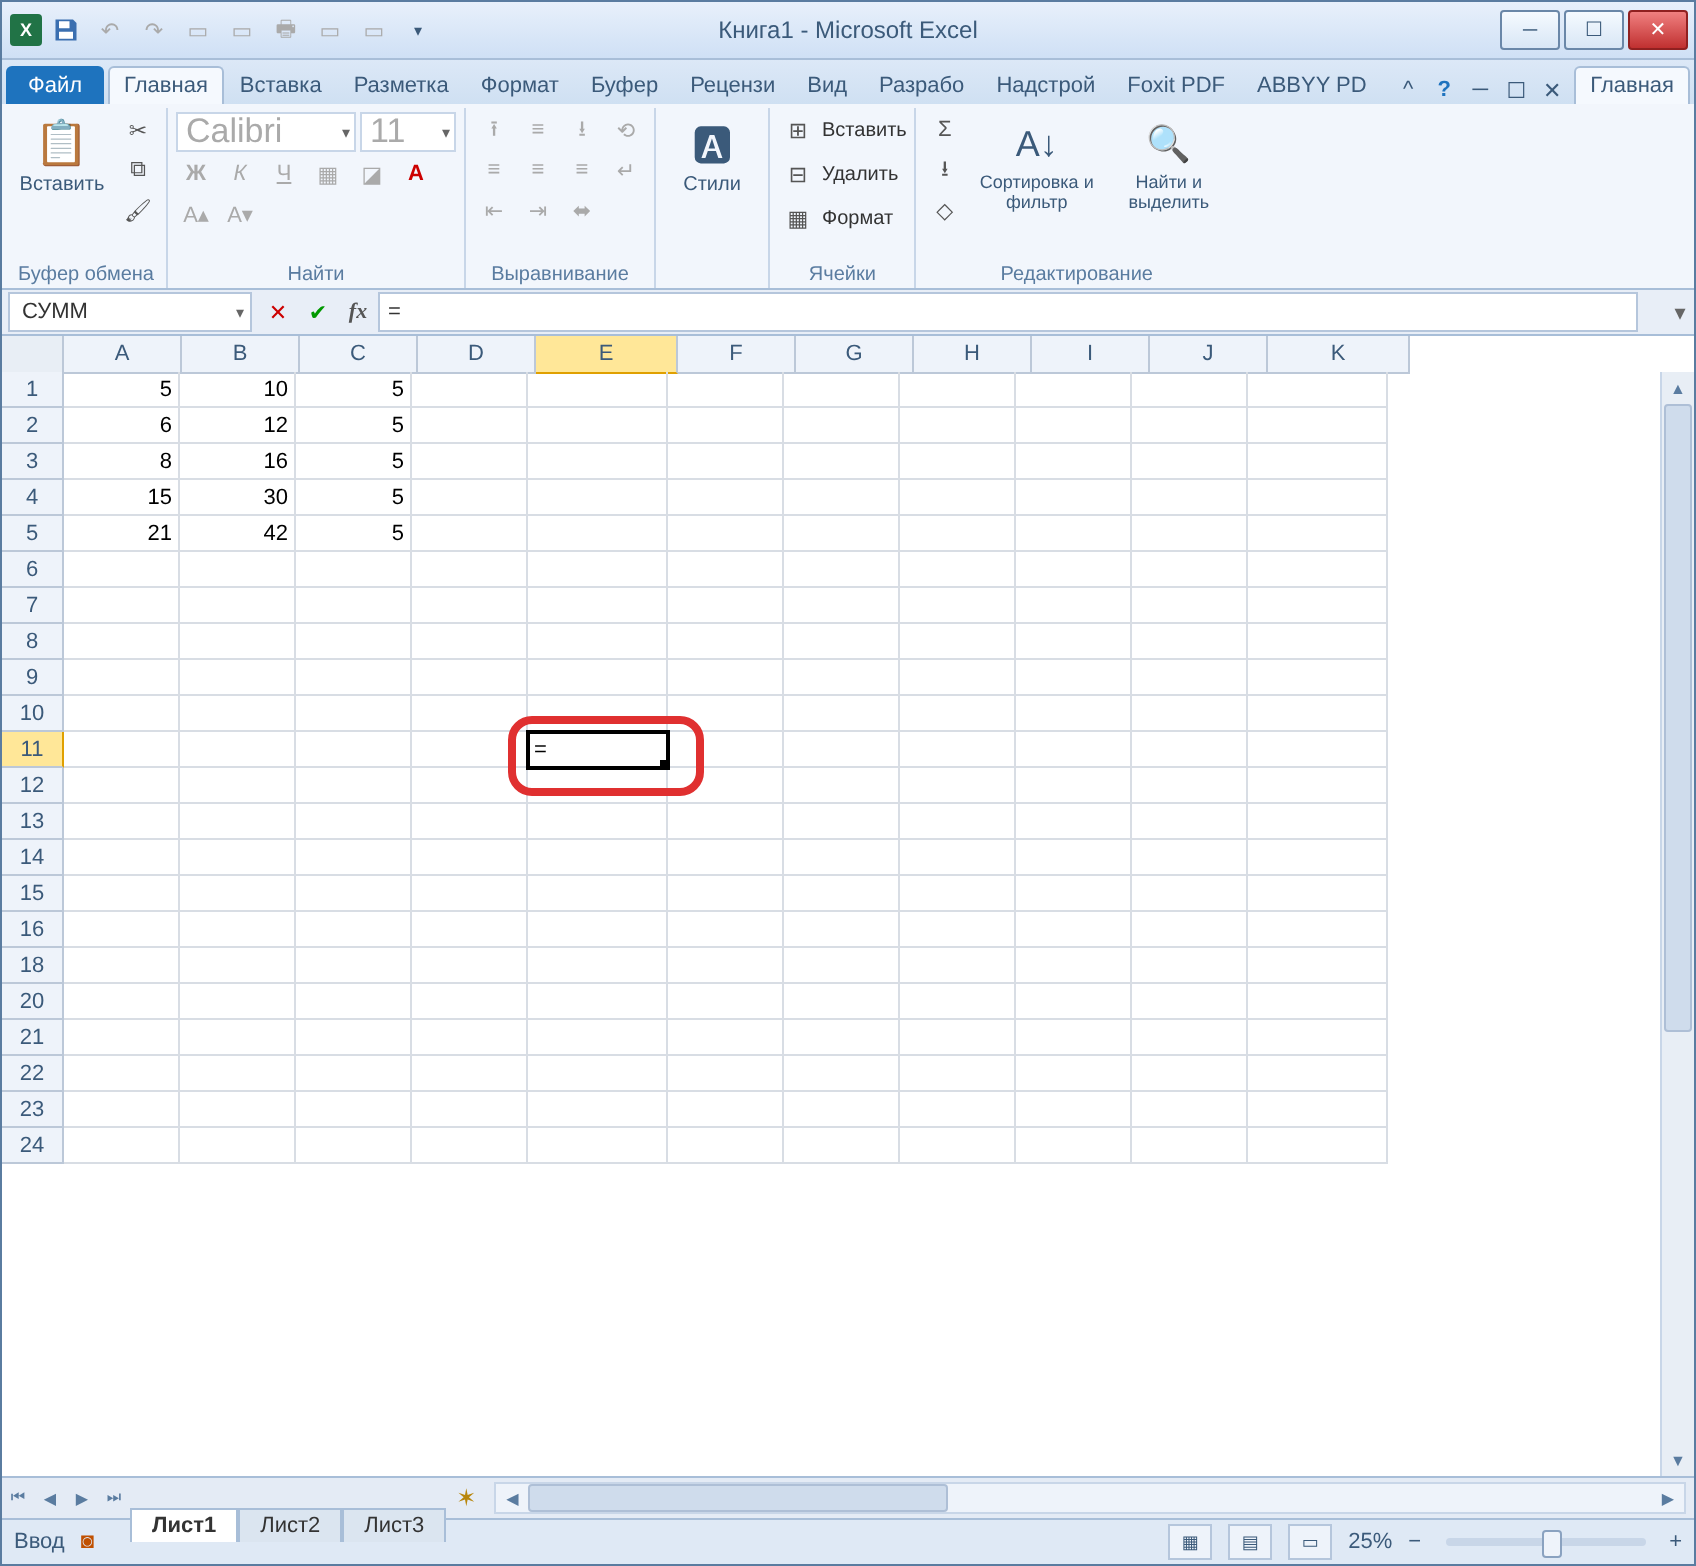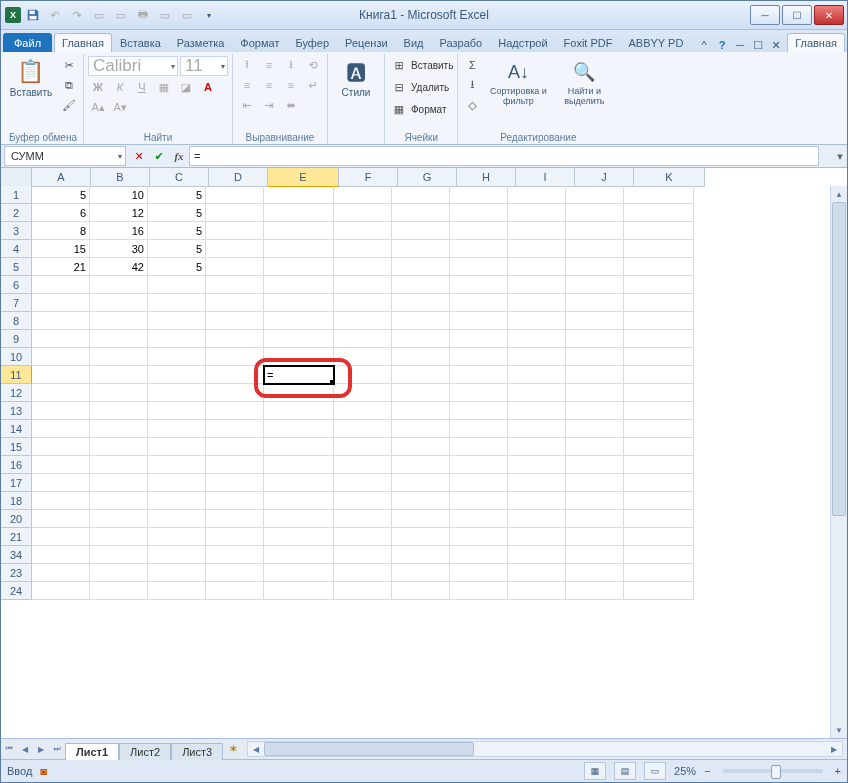--- a/index.html
+++ b/index.html
@@ -56,21 +56,21 @@
   .cell.editing{outline:2px solid #000;outline-offset:-1px;justify-content:flex-start;position:relative}
   .cell.editing::after{content:"";position:absolute;right:-2px;bottom:-2px;width:5px;height:5px;background:#000}
   .red-callout{position:absolute;border:4px solid #e03030;border-radius:12px;pointer-events:none}
   .vscroll{position:absolute;right:0;top:18px;bottom:0;width:16px;background:#e8eef5;border-left:1px solid #c8d6e8;display:flex;flex-direction:column}
   .vscroll .trk{flex:1;position:relative}
   .vscroll .thumb{position:absolute;left:1px;right:1px;top:0;height:60%;background:#cfdcec;border:1px solid #aebfd6;border-radius:2px}
   .sbtn-sc{height:16px;display:flex;align-items:center;justify-content:center;font-size:8px;color:#5a7ca0}
   
   .sheets{height:20px;background:#e4ebf5;border-top:1px solid #a8bed8;display:flex;align-items:center}
   .nav-sh{width:16px;height:16px;display:flex;align-items:center;justify-content:center;font-size:8px;color:#5a7ca0}
-  .sheet-tab{padding:2px 10px;font-size:11px;border:1px solid #a8bed8;border-bottom:none;background:#dbe5f0;margin-top:2px;position:relative;top:1px}
+  .sheet-tab{padding:2px 10px;font-size:11px;border:1px solid #a8bed8;border-bottom:none;background:#dbe5f0;margin-top:2px;position:relative;top:12px}
   .sheet-tab.active{background:#fff;font-weight:bold}
   .sheet-new{width:20px;display:flex;align-items:center;justify-content:center;color:#b8860b;font-size:12px}
   .hscroll{flex:1;margin:0 4px;height:14px;background:#eef3fa;border:1px solid #c8d6e8;position:relative;display:flex;align-items:center}
   .hscroll .thumb{position:absolute;left:16px;width:35%;top:0;bottom:0;background:#cfdcec;border:1px solid #aebfd6;border-radius:2px}
   .hscroll .sbtn-sc{width:16px}
   
   .status{height:22px;background:#dfe9f5;border-top:1px solid #a8bed8;display:flex;align-items:center;padding:0 6px;gap:8px;font-size:11px;color:#3b5a7a}
   .status .sp{flex:1}
   .view-btn{width:20px;height:16px;border:1px solid #b5c6dc;background:#eef3fa;display:flex;align-items:center;justify-content:center;font-size:9px}
   .zoom-slider{width:100px;height:4px;background:#c8d6e8;position:relative;border-radius:2px;margin:0 4px}
@@ -503,34 +503,20 @@
           <div class="cell" style="width: 58px;"></div>
           <div class="cell" style="width: 70px;"></div>
           <div class="cell" style="width: 58px;"></div>
           <div class="cell" style="width: 58px;"></div>
           <div class="cell" style="width: 58px;"></div>
           <div class="cell" style="width: 58px;"></div>
           <div class="cell" style="width: 58px;"></div>
           <div class="cell" style="width: 70px;"></div>
         </div>
         <div class="grow">
-          <div class="rh">17</div>
-          <div class="cell" style="width: 58px;"></div>
-          <div class="cell" style="width: 58px;"></div>
-          <div class="cell" style="width: 58px;"></div>
-          <div class="cell" style="width: 58px;"></div>
-          <div class="cell" style="width: 70px;"></div>
-          <div class="cell" style="width: 58px;"></div>
-          <div class="cell" style="width: 58px;"></div>
-          <div class="cell" style="width: 58px;"></div>
-          <div class="cell" style="width: 58px;"></div>
-          <div class="cell" style="width: 58px;"></div>
-          <div class="cell" style="width: 70px;"></div>
-        </div>
-        <div class="grow">
           <div class="rh">18</div>
           <div class="cell" style="width: 58px;"></div>
           <div class="cell" style="width: 58px;"></div>
           <div class="cell" style="width: 58px;"></div>
           <div class="cell" style="width: 58px;"></div>
           <div class="cell" style="width: 70px;"></div>
           <div class="cell" style="width: 58px;"></div>
           <div class="cell" style="width: 58px;"></div>
           <div class="cell" style="width: 58px;"></div>
           <div class="cell" style="width: 58px;"></div>
@@ -559,21 +545,21 @@
           <div class="cell" style="width: 58px;"></div>
           <div class="cell" style="width: 70px;"></div>
           <div class="cell" style="width: 58px;"></div>
           <div class="cell" style="width: 58px;"></div>
           <div class="cell" style="width: 58px;"></div>
           <div class="cell" style="width: 58px;"></div>
           <div class="cell" style="width: 58px;"></div>
           <div class="cell" style="width: 70px;"></div>
         </div>
         <div class="grow">
-          <div class="rh">34</div>
+          <div class="rh">22</div>
           <div class="cell" style="width: 58px;"></div>
           <div class="cell" style="width: 58px;"></div>
           <div class="cell" style="width: 58px;"></div>
           <div class="cell" style="width: 58px;"></div>
           <div class="cell" style="width: 70px;"></div>
           <div class="cell" style="width: 58px;"></div>
           <div class="cell" style="width: 58px;"></div>
           <div class="cell" style="width: 58px;"></div>
           <div class="cell" style="width: 58px;"></div>
           <div class="cell" style="width: 58px;"></div>

